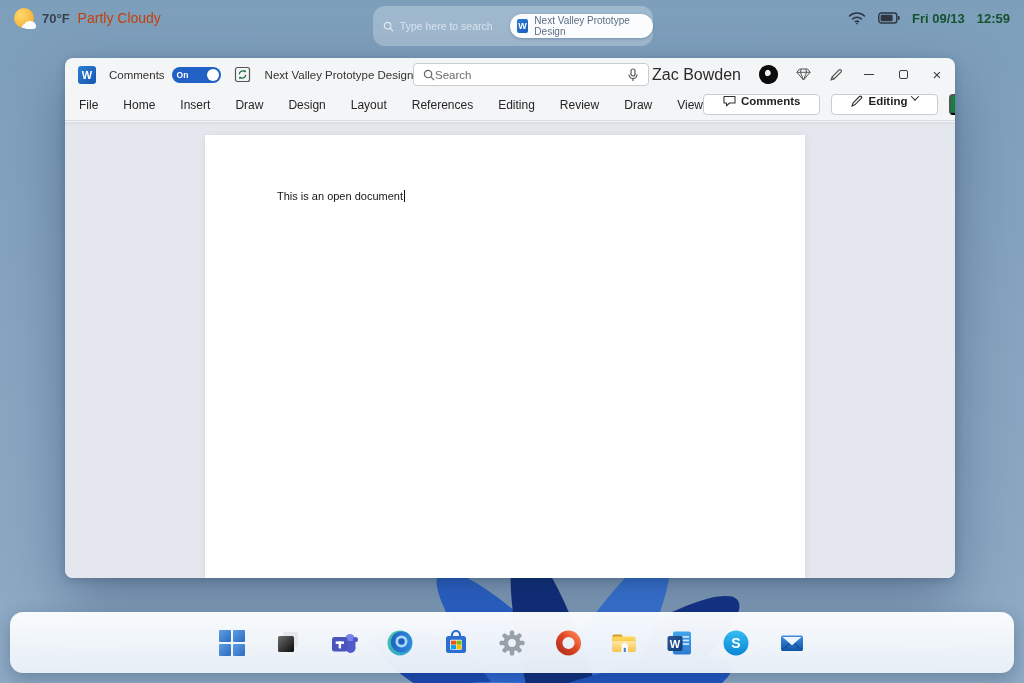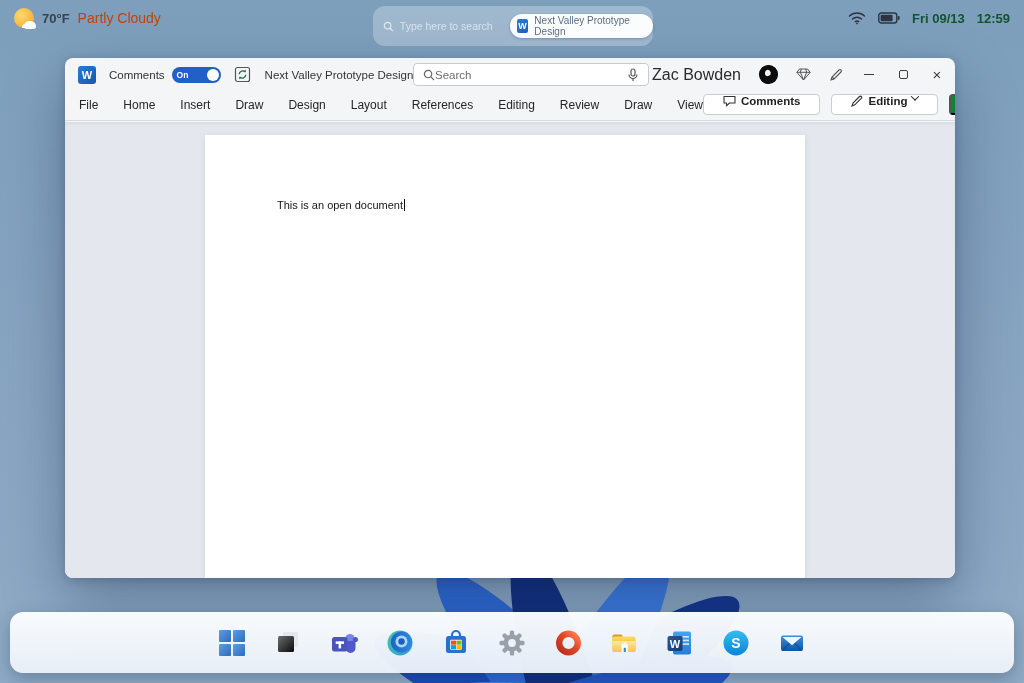--- a/index.html
+++ b/index.html
@@ -66,21 +66,21 @@
   .tabs { display:flex; gap:25px; font-size:12px; color:#262626; }
   .tab { cursor:default; }
   .rb-right { margin-left:auto; display:flex; align-items:center; gap:11px; }
   .btn-white { height:21px; background:#fff; border:1px solid #c9ccd1; border-radius:4px; display:flex; 
     gap:5px; padding:0 19px; font-size:11.5px; color:#1f1f1f; font-weight:600; }
   .btn-share { height:21px; background:#15803d; border-radius:4px; display:flex; align-items:center; gap:6px;
     padding:0 9px; font-size:11.5px; color:#fff; font-weight:700; }
 
   .docarea { position:absolute; left:0; right:0; top:64px; bottom:0; background:#e4e8ee; box-shadow:inset 0 2px 3px rgba(30,40,60,.05); }
   .page { position:absolute; left:140px; top:13px; width:600px; bottom:0; background:#fff; box-shadow:0 1px 6px rgba(50,65,90,.12); }
-  .doc-text { position:absolute; left:72px; top:64px; font-size:11px; color:#161616; }
+  .doc-text { position:absolute; left:72px; top:55px; font-size:11px; color:#161616; }
   .caret { display:inline-block; width:1.2px; height:12px; background:#111; vertical-align:-2px; margin-left:1px; }
 
   
   .taskbar { position:absolute; left:10px; right:10px; bottom:10px; height:61px; border-radius:13px;
     background:linear-gradient(180deg, rgba(252,254,255,.97), rgba(234,240,248,.97));
     box-shadow:0 6px 18px rgba(12,32,62,.28); display:flex; align-items:center; justify-content:center; gap:28px; z-index:5; }
   .tb-icon { width:28px; height:28px; display:flex; align-items:center; justify-content:center; cursor:default; }
 </style>
 </head>
 <body>

